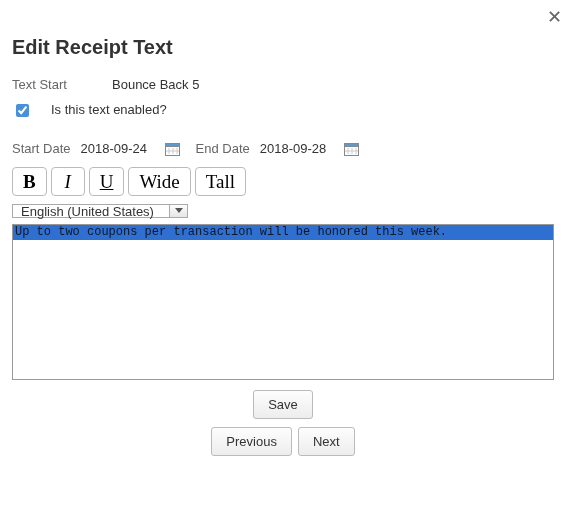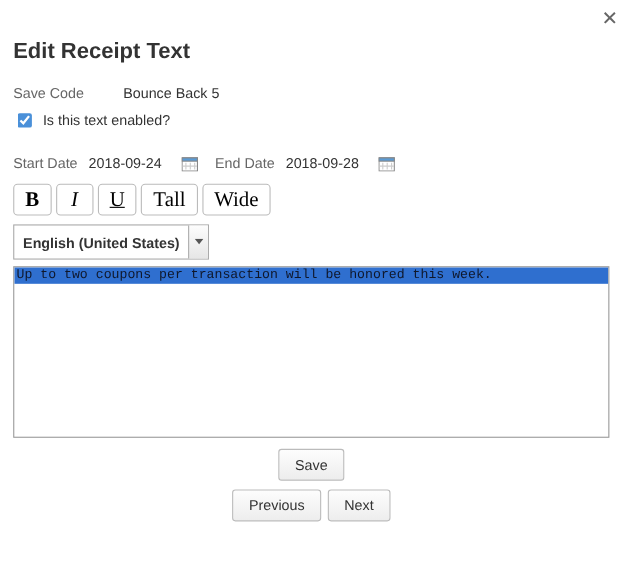--- a/index.html
+++ b/index.html
@@ -39,22 +39,23 @@
     .field-label {
       color: #666;
       width: 100px;
       flex-shrink: 0;
     }
     .field-value {
       color: #333;
     }
     .enabled-row {
       display: flex;
-      align-items: center;
+      align-items: flex-end;
       margin: 10px 0 12px 0;
+      gap: 12px;
     }
     .enabled-row input[type="checkbox"] {
       margin: 0 10px 0 4px;
       accent-color: #4a90d9;
     }
     .enabled-row label {
       color: #333;
     }
     .dates-row {
       display: flex;
@@ -105,22 +106,21 @@
     .tb-btn.underline { text-decoration: underline; }
     .lang-row {
       display: flex;
       align-items: center;
       margin-bottom: 6px;
     }
     .lang-select-wrap {
       display: flex;
       align-items: stretch;
       border: 1px solid #aaa;
-      height: 32px;
-      font-weight: bold;
+      height: 14px;
     }
     .lang-select-wrap span.txt {
       padding: 4px 8px;
       font-size: 13px;
       color: #333;
       display: flex;
       align-items: center;
       min-width: 156px;
     }
     .lang-select-wrap .dd-btn {
@@ -173,21 +173,21 @@
   </style>
 </head>
 <body>
 
 <div class="close-x">✕</div>
 
 <div class="container">
   <h1 class="title">Edit Receipt Text</h1>
 
   <div class="field-row">
-    <span class="field-label">Save Code</span>
+    <span class="field-label">Text Start</span>
     <span class="field-value">Bounce Back 5</span>
   </div>
 
   <div class="enabled-row">
     <input type="checkbox" checked="" style="">
     <label>Is this text enabled?</label>
   </div>
 
   <div class="dates-row">
     <span class="lbl">Start Date</span>
@@ -213,22 +213,22 @@
         <line x1="12" y1="6" x2="12" y2="12" stroke="#ccc"></line>
         <line x1="1" y1="9" x2="14" y2="9" stroke="#ccc"></line>
       </svg>
     </span>
   </div>
 
   <div class="toolbar">
     <button class="tb-btn bold">B</button>
     <button class="tb-btn italic">I</button>
     <button class="tb-btn underline">U</button>
+    <button class="tb-btn">Wide</button>
     <button class="tb-btn">Tall</button>
-    <button class="tb-btn">Wide</button>
   </div>
 
   <div class="lang-row">
     <div class="lang-select-wrap">
       <span class="txt">English (United States)</span>
       <span class="dd-btn">
         <svg width="8" height="6" viewBox="0 0 8 6">
             <path d="M0 0 L8 0 L4 5 Z" fill="#555"></path>
           </svg>
       </span>

